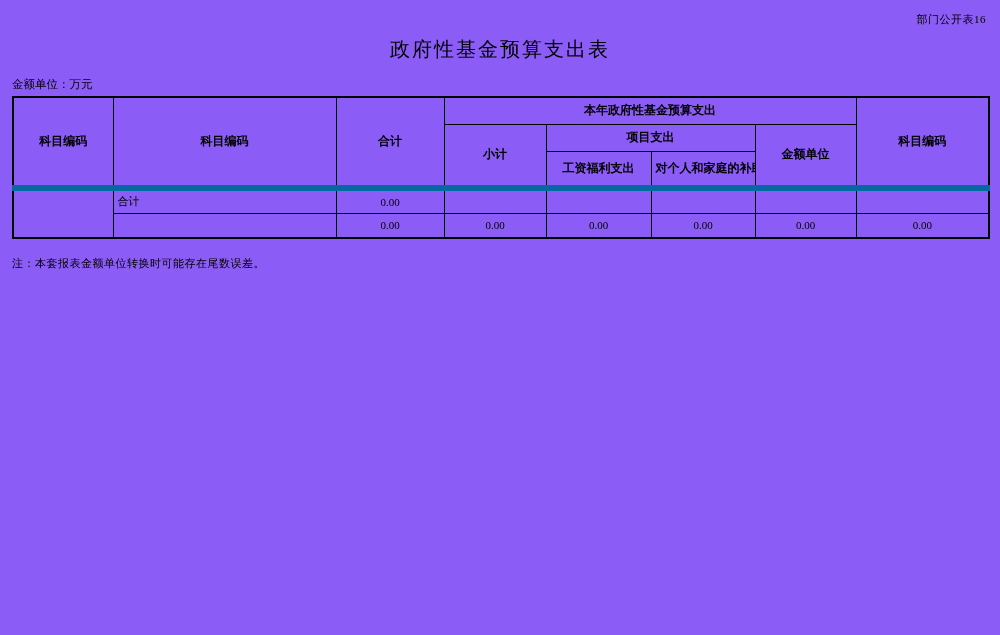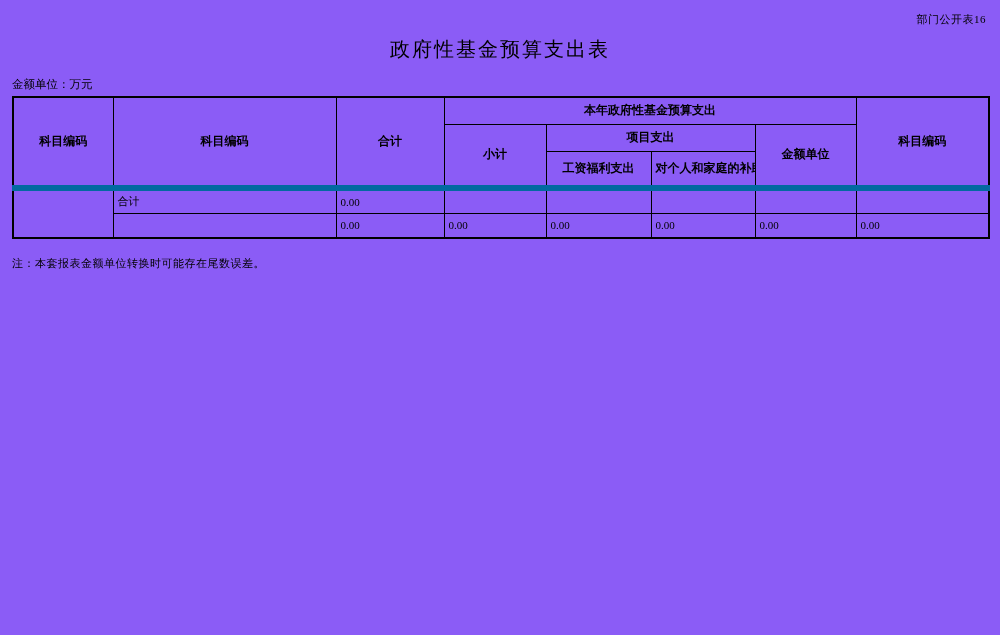--- a/index.html
+++ b/index.html
@@ -73,21 +73,21 @@
   table.budget .hb { border-bottom: 6px solid #0369a1; }
   table.budget tbody td {
     font-weight: normal;
     font-size: 11px;
     height: 25px;
   }
   .row-h1 { height: 27px; }
   .row-h2 { height: 27px; }
   .row-h3 { height: 37px; }
   td.name-cell { text-align: left; padding-left: 4px; }
-  td.num-cell { text-align: left; padding-right: 6px; }
+  td.num-cell { text-align: center; padding-right: 6px; }
   .footnote {
     position: absolute;
     top: 256px;
     left: 12px;
     font-size: 11px;
     letter-spacing: 0.5px;
   }
 </style>
 </head>
 <body>

